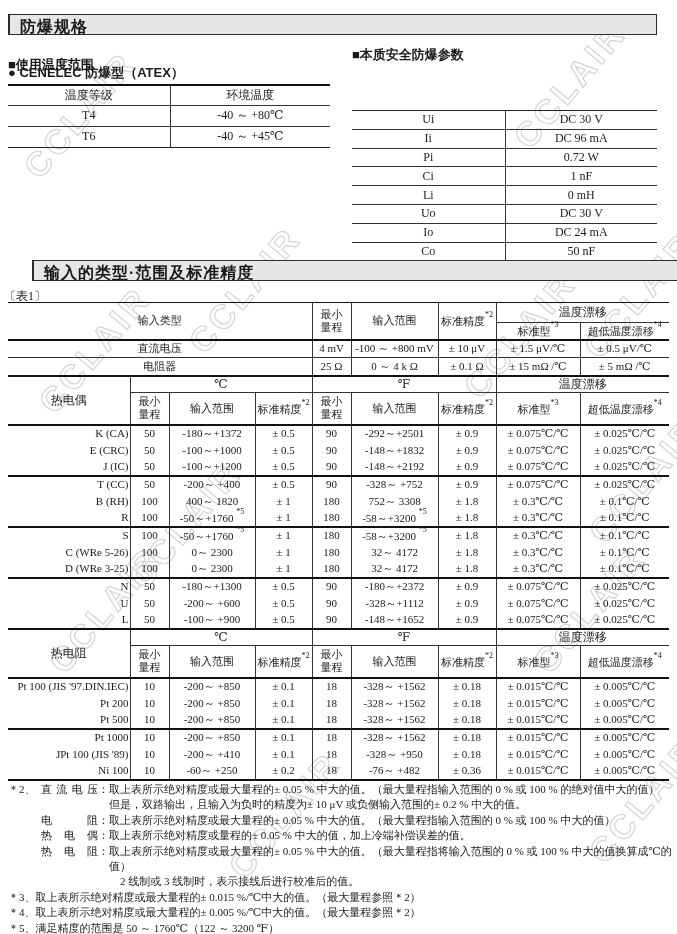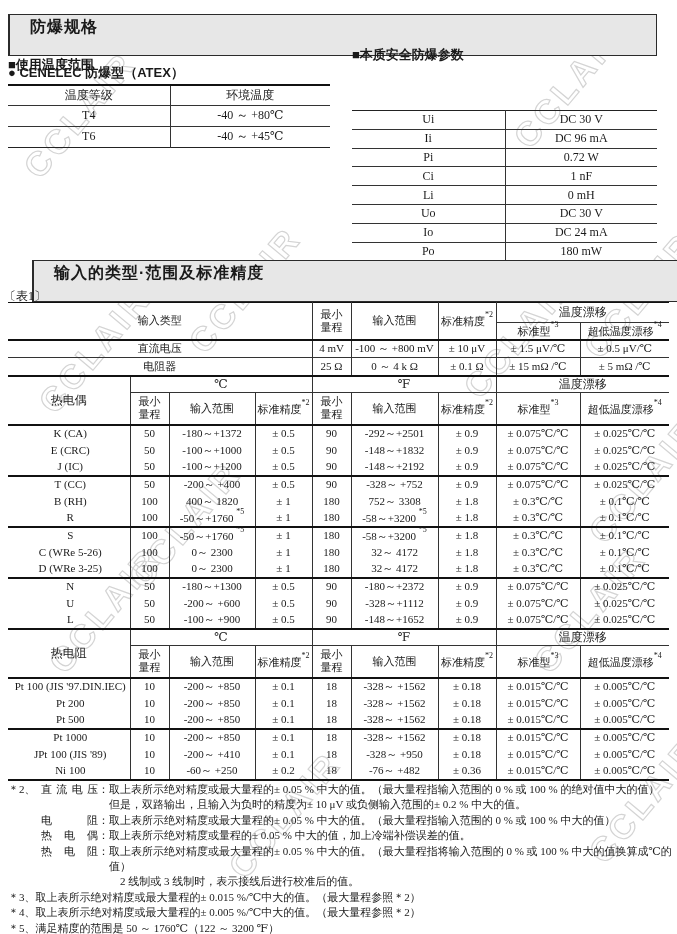--- a/index.html
+++ b/index.html
@@ -13,24 +13,24 @@
   
   .wm {
     position:absolute; transform:translate(-50%,-50%) rotate(-50deg);
     font-family:"Liberation Sans","DejaVu Sans",sans-serif; font-weight:bold;
     font-size:34px; letter-spacing:4px; white-space:nowrap;
     color:transparent; -webkit-text-stroke:1.2px #d4d4d4; pointer-events:none;
   }
 
   
   .secbar {
-    left:8px; width:649px; height:42px; background:#e7e7e7;
+    left:8px; width:649px; height:21px; background:#e7e7e7;
     border:1px solid #2b2b2b; border-left-width:2px;
     font-family:"Liberation Sans","DejaVu Sans",sans-serif;
-    font-weight:bold; font-size:16px; line-height:23px; padding-left:20px;
+    font-weight:bold; font-size:16px; line-height:23px; padding-left:10px;
     letter-spacing:1px;
   }
   .subhead {
     font-family:"Liberation Sans","DejaVu Sans",sans-serif;
     font-weight:bold; font-size:13px;
   }
   .caption { font-size:12px; }
 
   
   table { border-collapse:collapse; table-layout:fixed; }
@@ -52,21 +52,21 @@
              text-align:center; padding:0 1px; height:17px; line-height:1.18; white-space:nowrap; }
   .main tr > td:first-child { border-left:none; }
   .main tr > td:last-child  { border-right:none; }
   .main tr.thick > td { border-top:2px solid #111; }
   .main tr.h1 > td    { border-top:1px solid #333; }
   .main td.band { border-bottom:1px solid #333; font-size:12px; height:17px; }
   .main tr.a1 > td { height:20px; }
   .main tr.a2 > td { height:17px; }
   .main tr.toprow > td { height:18px; }
   .main tr.subhdr > td { height:32px; }
-  .main td.lbl { text-align:center; padding-left:4px; }
+  .main td.lbl { text-align:right; padding-left:4px; }
   .main td.seclbl { font-size:12px; }
   .main sup { font-size:8px; position:relative; top:-3px; }
 
   
   #footnotes { left:8px; top:782px; width:665px; font-size:11px; line-height:15.4px; }
   .fnrow { display:flex; }
   .fnmark { width:33px; flex:none; }
   .fnlabel { width:57px; flex:none; text-align:justify; text-align-last:justify; }
   .fncolon { flex:none; }
   .fnbody { flex:1; min-width:0; }
@@ -145,24 +145,20 @@
         <td>Li</td>
         <td>0 mH</td>
       </tr>
       <tr>
         <td>Uo</td>
         <td>DC 30 V</td>
       </tr>
       <tr>
         <td>Io</td>
         <td>DC 24 mA</td>
-      </tr>
-      <tr>
-        <td>Po</td>
-        <td>180 mW</td>
       </tr>
       <tr>
         <td>Co</td>
         <td>50 nF</td>
       </tr>
       <tr>
         <td>Lo</td>
         <td>40 mH</td>
       </tr>
     </tbody>

